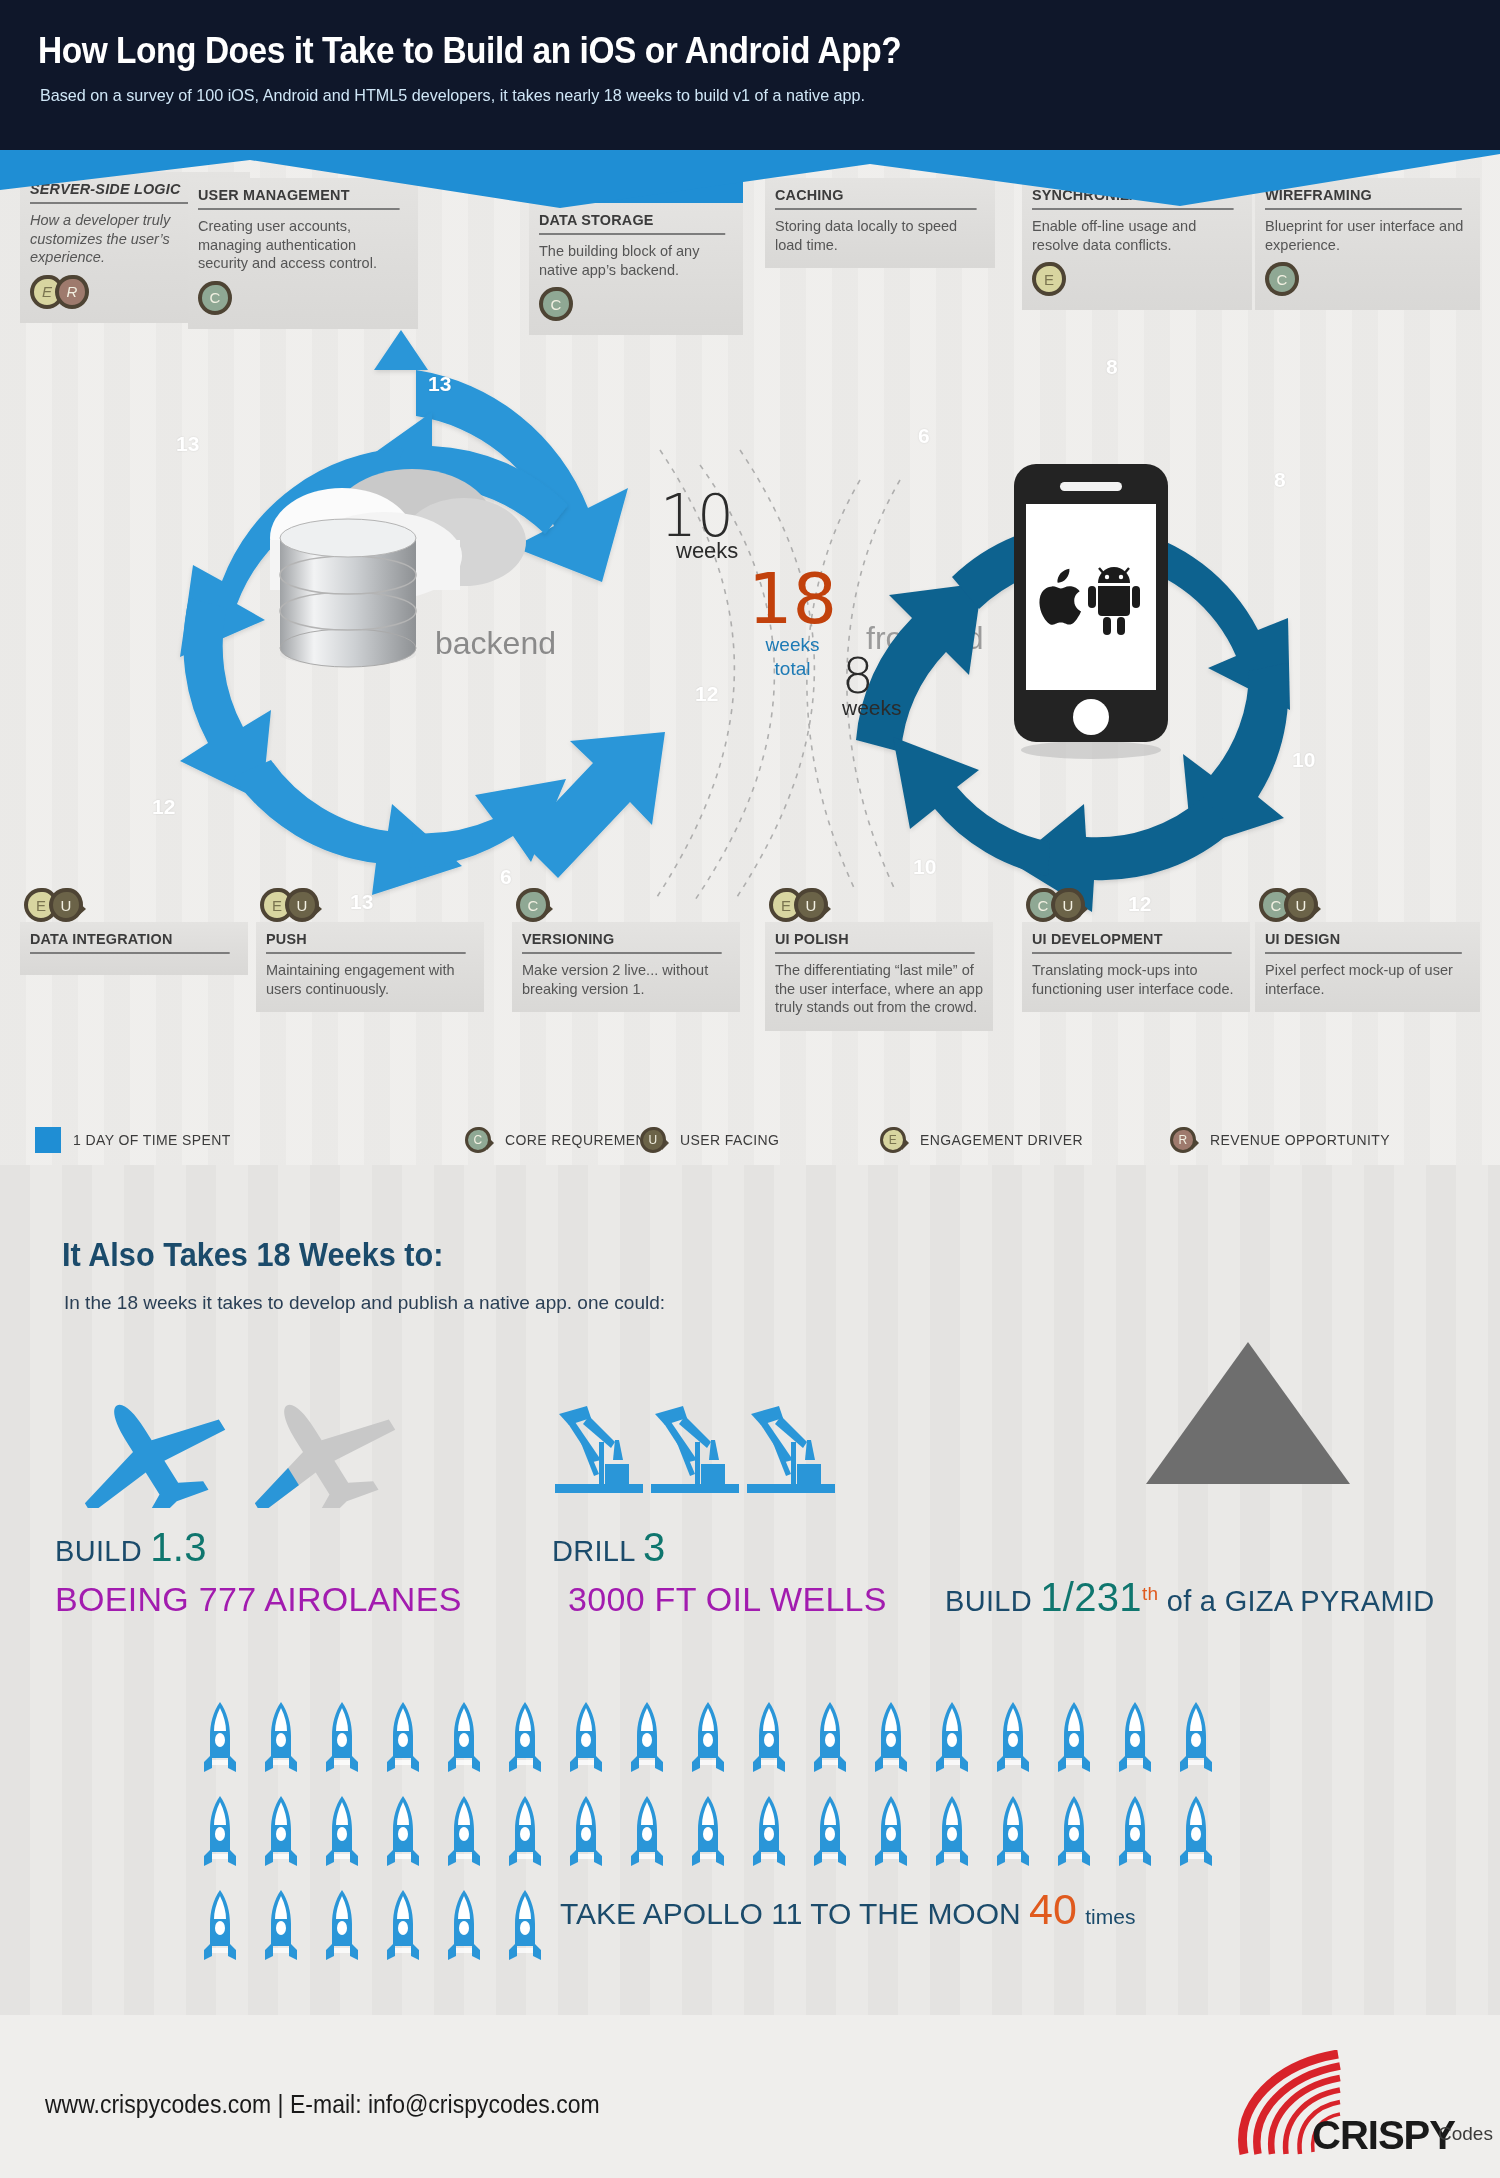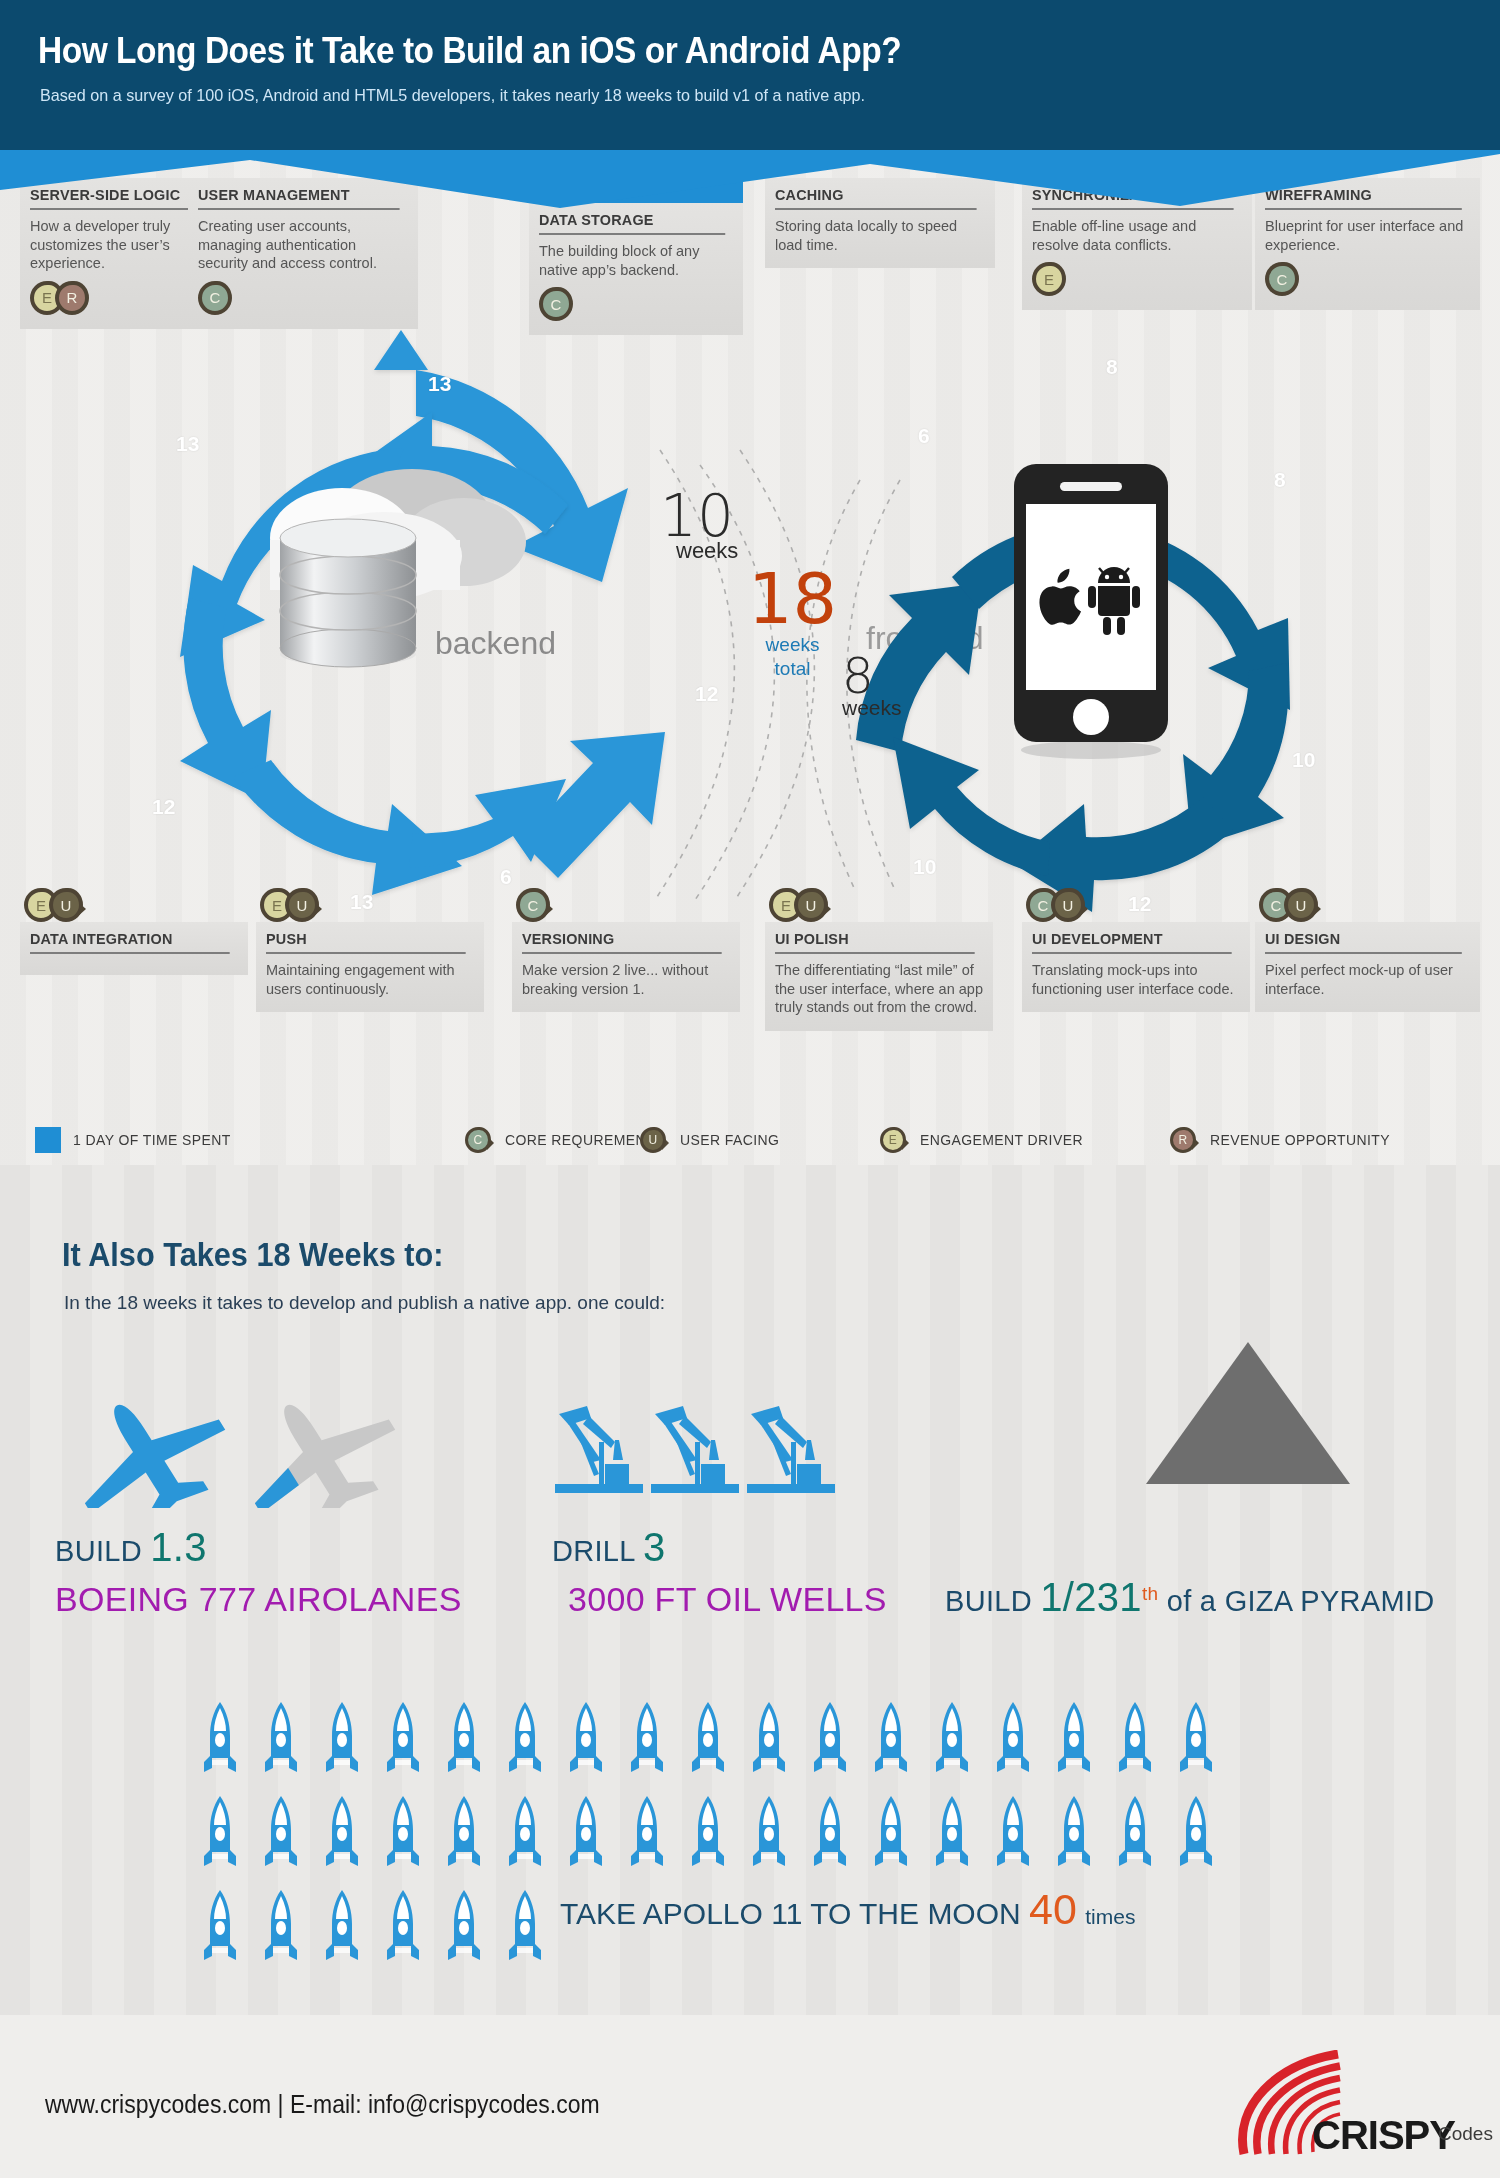--- a/index.html
+++ b/index.html
@@ -11,21 +11,21 @@
   }
   .noise {
     position:absolute; inset:0; pointer-events:none;
     background:
       repeating-linear-gradient(90deg, rgba(0,0,0,0.018) 0 26px, rgba(255,255,255,0.03) 26px 52px);
   }
 
   
   #header {
     position:absolute; left:0; top:0; width:1500px; height:150px;
-    background:#0c4a6e;
+    background:#0f172a;
     z-index:5;
   }
   #header::after{
     content:""; position:absolute; left:0; top:100%; width:1500px; height:60px;
     background:#1f8ed4;
     clip-path: polygon(0 0, 1500px 0, 1500px 4px, 1180px 56px, 870px 14px, 560px 58px, 250px 10px, 0 40px);
   }
   #header-title {
     position:absolute; left:38px; top:30px;
     font-size:36px; font-weight:bold; color:#ffffff;
@@ -335,21 +335,21 @@
   <div class="w">total</div>
 </div>
 <div class="center-lbl" id="eightweeks">
   <div class="n">8</div>
   <div class="w">weeks</div>
 </div>
 <div id="backend-word">backend</div>
 <div id="frontend-word">frontend</div>
 
 <div id="cards-top">
-    <div class="card" style="left: 20px; top: 178px; width: 230px; z-index: 4;">
+    <div class="card" style="left: 20px; top: 172px; width: 230px; z-index: 4; font-style: italic;">
       <div class="body">
         <div class="ttl">SERVER-SIDE LOGIC</div>
         <div class="desc">How a developer truly customizes the user’s experience.</div>
         <div class="badges">
           <span class="badge e">E</span>
           <span class="badge r">R</span>
         </div>
       </div>
     </div>
     <div class="card" style="left: 188px; top: 178px; width: 230px; z-index: 4;">

